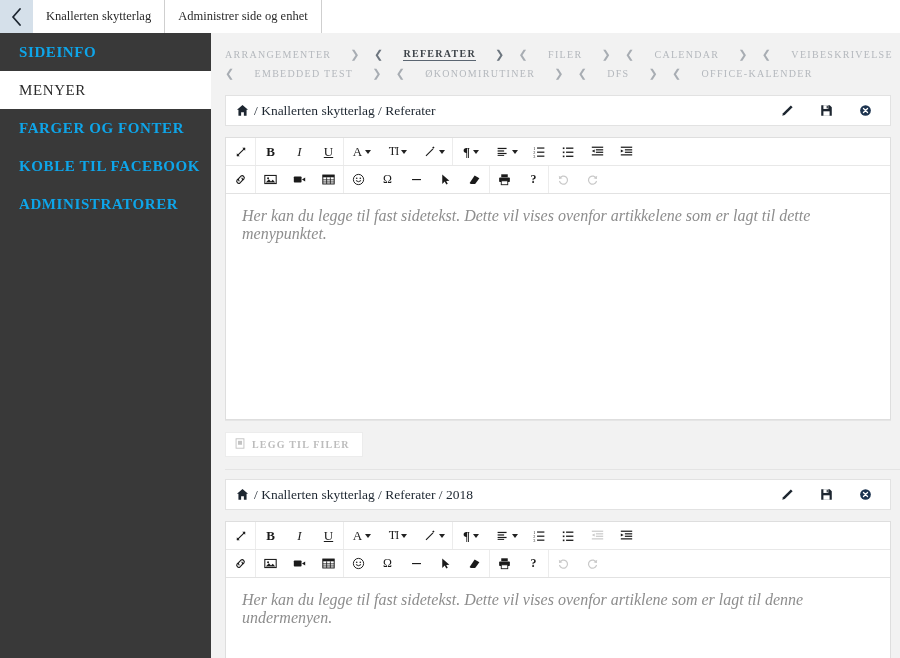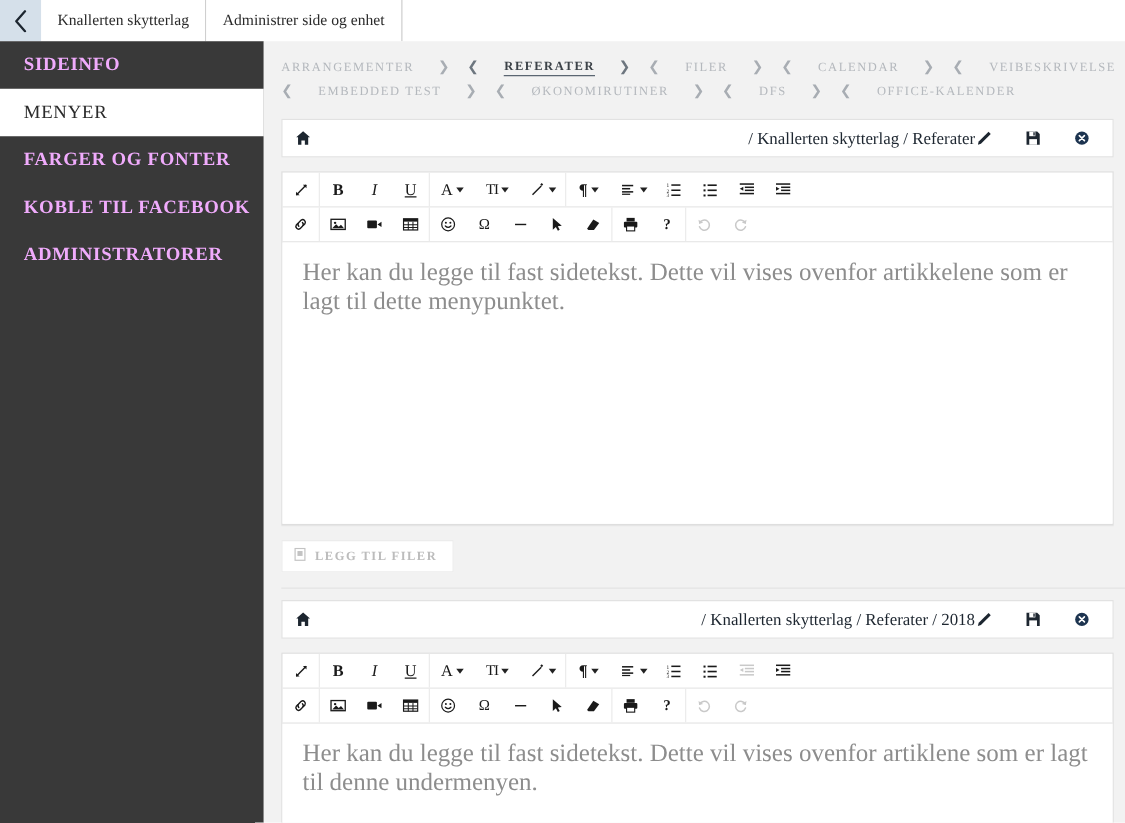--- a/index.html
+++ b/index.html
@@ -41,21 +41,21 @@
     position: absolute; top: 33px; left: 0;
     width: 211px; height: 625px;
     background: #393939;
   }
   .side-item {
     height: 38px;
     display: flex; align-items: center;
     padding-left: 19px;
     font-size: 15px;
     letter-spacing: 0.6px;
-    color: #f0abfc;
+    color: #0ea5e9;
     font-weight: bold;
     cursor: pointer;
     text-transform: uppercase;
   }
   .side-item.active {
     background: #ffffff;
     color: #2b2b2b;
     font-weight: normal;
   }
 
@@ -120,21 +120,20 @@
   .card { margin: 12px 9px 0 14px; }
 
   .crumbbar {
     background: #ffffff;
     border: 1px solid #e2e2e2;
     height: 31px;
     display: flex; align-items: center;
     padding: 0 11px 0 10px;
     font-size: 13.5px;
     color: #1d2630;
-    text-align: right;
   }
   .crumbbar .home { margin-right: 5px; display:flex; align-items:center; }
   .crumb-text { flex: 1; color:#1d2630; }
   .crumb-actions { display: flex; align-items: center; gap: 26px; margin-right: 7px; }
   .crumb-actions .ic { cursor: pointer; display:flex; align-items:center; }
 
   .editor-shell {
     margin-top: 11px;
     background: #ffffff;
     border: 1px solid #dedede;
@@ -167,21 +166,22 @@
     margin-left: 3px;
   }
   .tb-btn.wide { width: 36px; }
 
   .editor-body {
     height: 225px;
     padding: 13px 16px;
     background: #ffffff;
   }
   .editor-body p {
-    font-size: 20px;
+    font-size: 16px;
+    font-style: italic;
     color: #8d8d8d;
     font-family: "Liberation Serif", serif;
   }
 
   .filebar { padding: 12px 0 0 14px; }
   .btn-files {
     display: inline-flex; align-items: center; gap: 7px;
     background: #ffffff;
     border: 1px solid #ececec;
     padding: 5px 12px 5px 9px;

